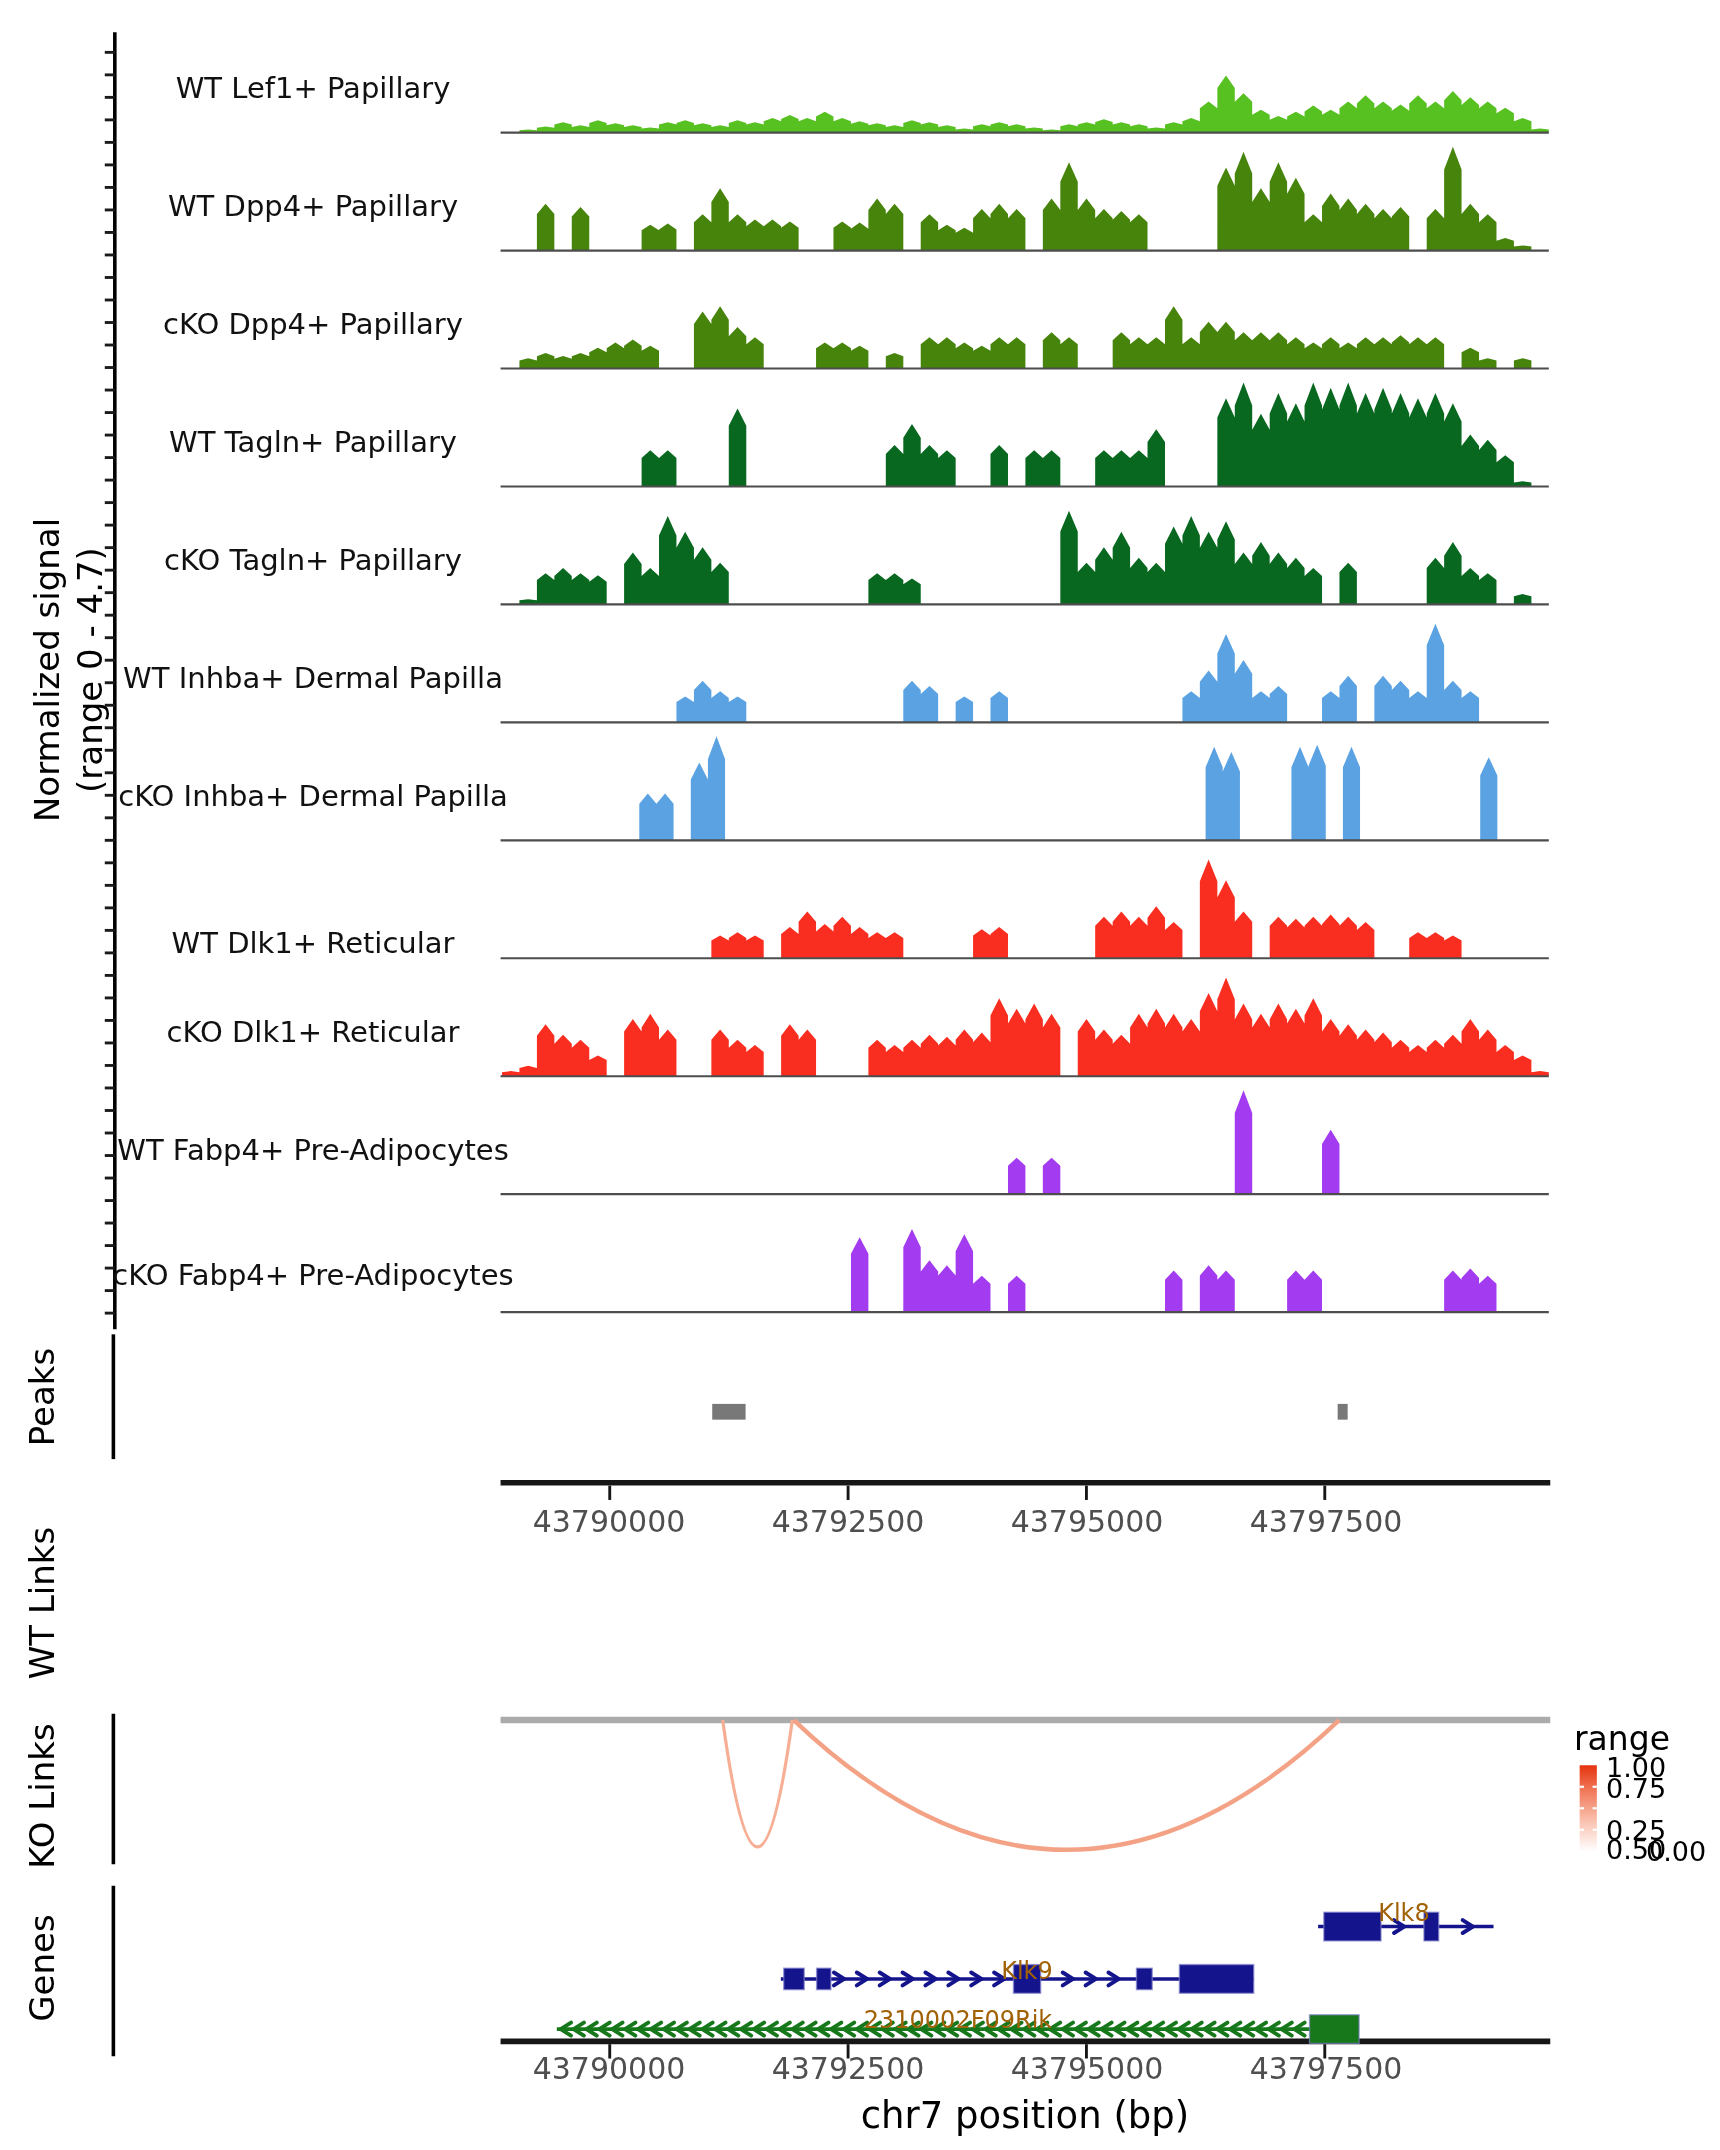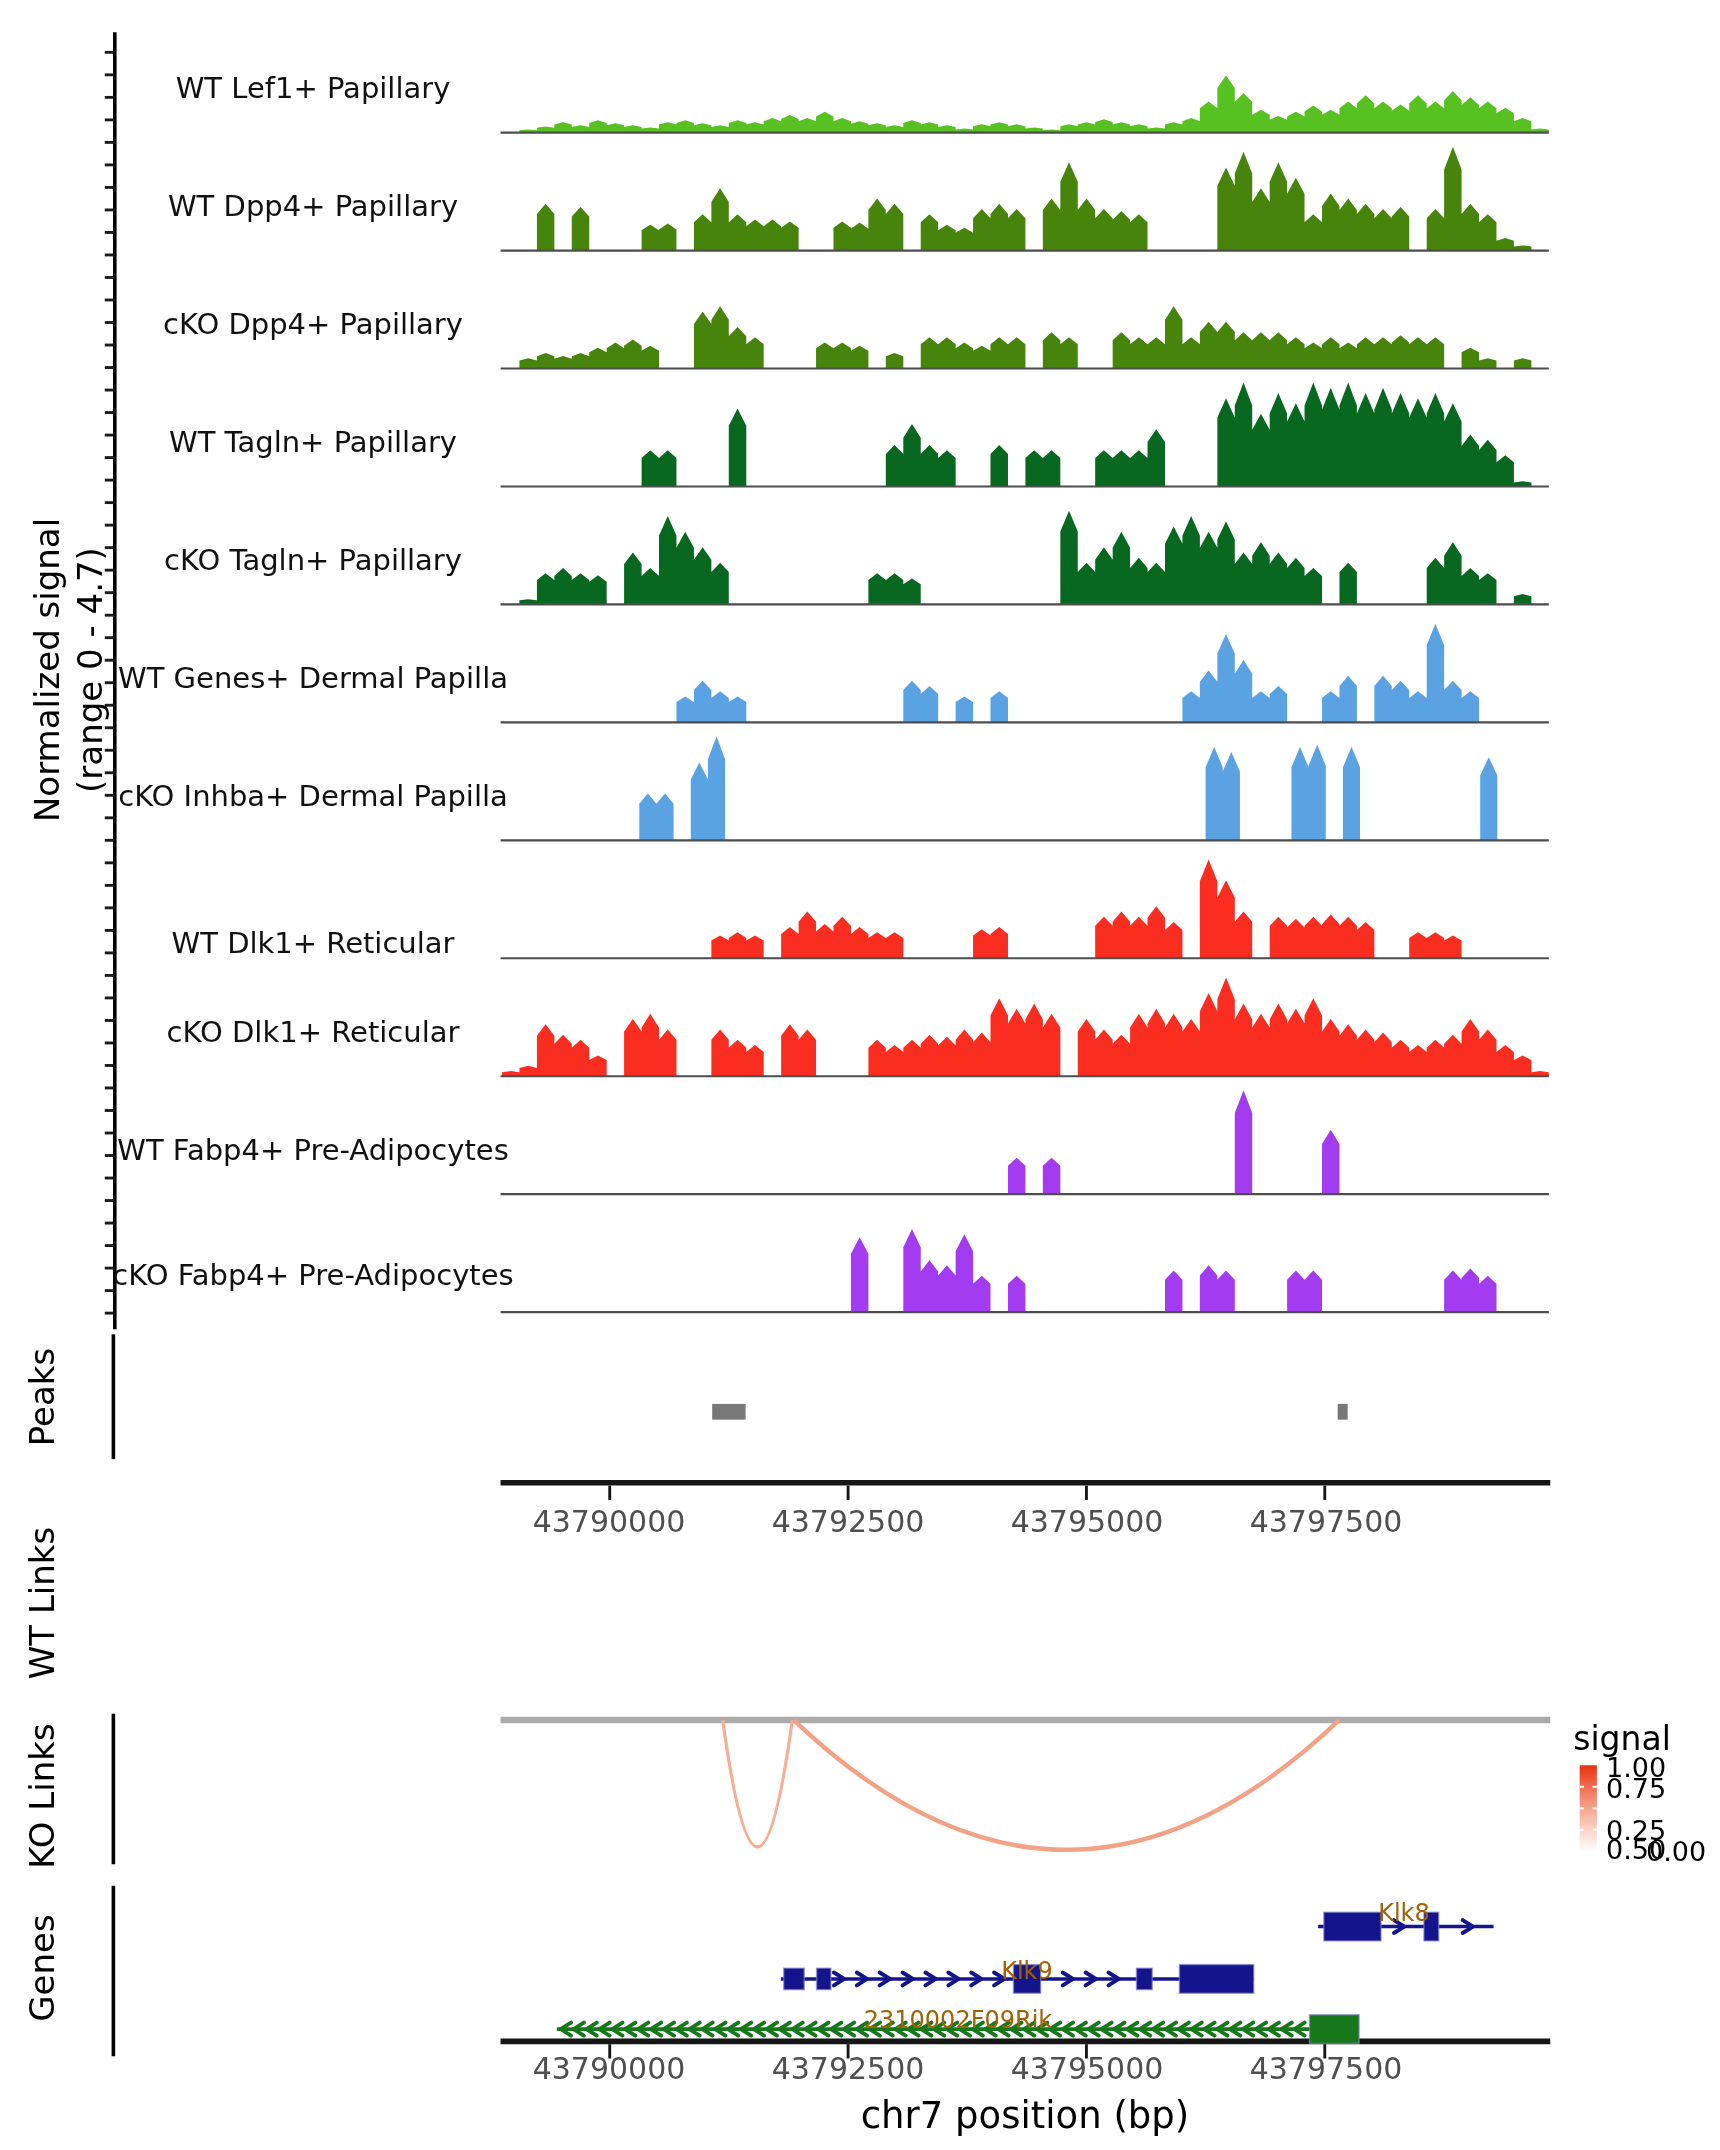--- a/index.html
+++ b/index.html
@@ -266,38 +266,38 @@
   <div class="lbl ticklab" style="left:1087px;top:1521px;">43795000</div>
   <div class="lbl ticklab" style="left:1326px;top:1521px;">43797500</div>
 
   <div class="lbl ticklab" style="left:609px;top:2068px;">43790000</div>
   <div class="lbl ticklab" style="left:848px;top:2068px;">43792500</div>
   <div class="lbl ticklab" style="left:1087px;top:2068px;">43795000</div>
   <div class="lbl ticklab" style="left:1326px;top:2068px;">43797500</div>
 
   <div class="lbl xlab" style="left:1025px;top:2115px;">chr7 position (bp)</div>
 
-  <div class="lbl scoretitle" style="left:1622px;top:1738px;">signal</div>
+  <div class="lbl scoretitle" style="left:1622px;top:1738px;">range</div>
   <div class="scorelab" style="left:1606px;top:1767px;">1.00</div>
   <div class="scorelab" style="left:1606px;top:1788px;">0.75</div>
   <div class="scorelab" style="left:1606px;top:1809px;margin-top:40px;">0.50</div>
   <div class="scorelab" style="left:1606px;top:1830px;">0.25</div>
   <div class="scorelab" style="left:1606px;top:1851px;margin-left:40px;">0.00</div>
 
   <div class="lbl genelab" style="left:1404px;top:1913px;">Klk8</div>
   <div class="lbl genelab" style="left:1027px;top:1971px;">Klk9</div>
   <div class="lbl genelab" style="left:958px;top:2020px;">2310002F09Rik</div>
 
   <div id="track-labels">
       <div class="tracklab" style="left: 313px; top: 88px;">WT Lef1+ Papillary</div>
       <div class="tracklab" style="left: 313px; top: 206px;">WT Dpp4+ Papillary</div>
       <div class="tracklab" style="left: 313px; top: 324px;">cKO Dpp4+ Papillary</div>
       <div class="tracklab" style="left: 313px; top: 442px;">WT Tagln+ Papillary</div>
       <div class="tracklab" style="left: 313px; top: 560px;">cKO Tagln+ Papillary</div>
-      <div class="tracklab" style="left: 313px; top: 678px;">WT Genes+ Dermal Papilla</div>
+      <div class="tracklab" style="left: 313px; top: 678px;">WT Inhba+ Dermal Papilla</div>
       <div class="tracklab" style="left: 313px; top: 796px;">cKO Inhba+ Dermal Papilla</div>
       <div class="tracklab" style="left: 313px; top: 914px; margin-top: 29px;">WT Dlk1+ Reticular</div>
       <div class="tracklab" style="left: 313px; top: 1032px;">cKO Dlk1+ Reticular</div>
       <div class="tracklab" style="left: 313px; top: 1150px;">WT Fabp4+ Pre-Adipocytes</div>
       <div class="tracklab" style="left: 313px; top: 1267px; margin-top: 8px;">cKO Fabp4+ Pre-Adipocytes</div>
     </div>
 </div>
 
 
 </body></html>

